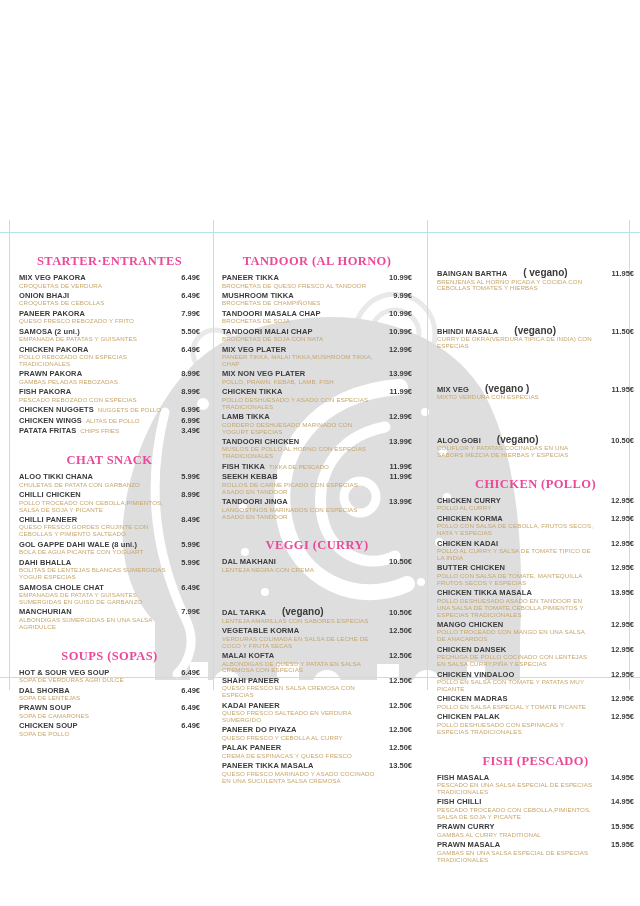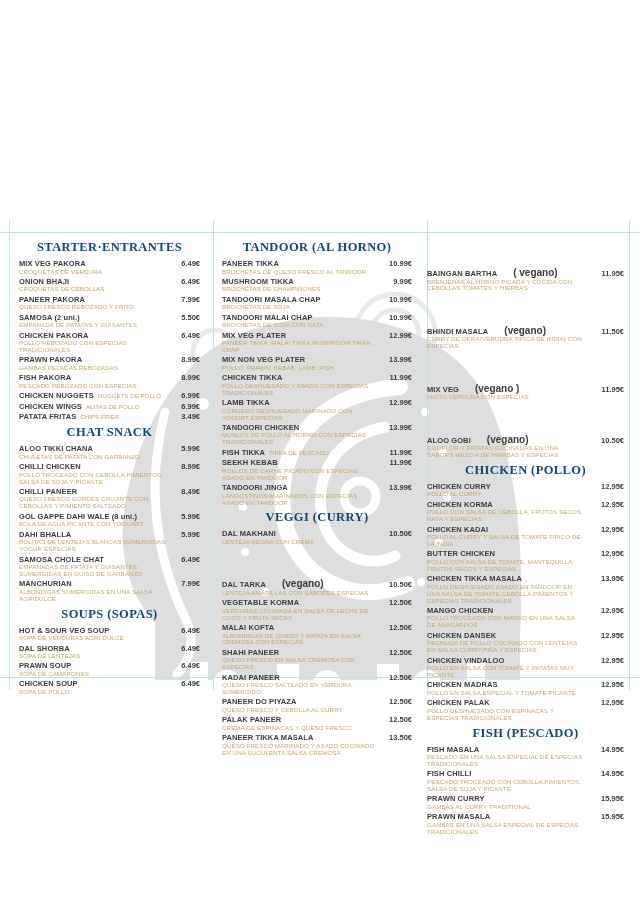--- a/index.html
+++ b/index.html
@@ -7,23 +7,23 @@
         font-family:"Liberation Sans",sans-serif;}
   
   .hline{position:absolute;height:1px;background:#b5e5e8;left:0;width:640px;}
   .vline{position:absolute;width:1px;background:#b5e5e8;top:220px;height:470px;}
   
   .watermark{position:absolute;left:95px;top:292px;width:440px;height:398px;pointer-events:none;}
   
   .col{position:absolute;top:236px;box-sizing:border-box;}
   .col1{left:9px;width:204px;padding:0 13px 0 10px;}
   .col2{left:213px;width:214px;padding:0 15px 0 9px;}
-  .col3{left:427px;width:202px;padding:0 5px 0 0;}
+  .col3{left:437px;width:202px;padding:0 5px 0 0;}
   .sec-title{font-family:"Liberation Serif",serif;font-weight:700;font-size:12.5px;
-             color:#0c4a6e;text-align:center;letter-spacing:.4px;margin:4px 0 4px 0;}
+             color:#ec4899;text-align:center;letter-spacing:.4px;margin:18px 0 4px 0;}
   .item{margin-bottom:1.5px;}
   .row{display:flex;align-items:baseline;}
   .name{font-size:7.5px;font-weight:700;color:#3b3b3b;letter-spacing:.1px;line-height:9px;white-space:nowrap;}
   .note{font-size:10px;font-weight:700;color:#3b3b3b;margin-left:16px;line-height:9px;white-space:nowrap;margin-top:32px;}
   .idesc{font-size:6.2px;color:#c7a66b;margin-left:4px;line-height:9px;white-space:nowrap;}
   .price{font-size:7.5px;font-weight:700;color:#3b3b3b;margin-left:auto;line-height:9px;}
   .desc{font-size:6.2px;color:#c7a66b;line-height:6.9px;max-width:158px;letter-spacing:.1px;margin-top:.5px;}
 </style>
 </head>
 <body>

